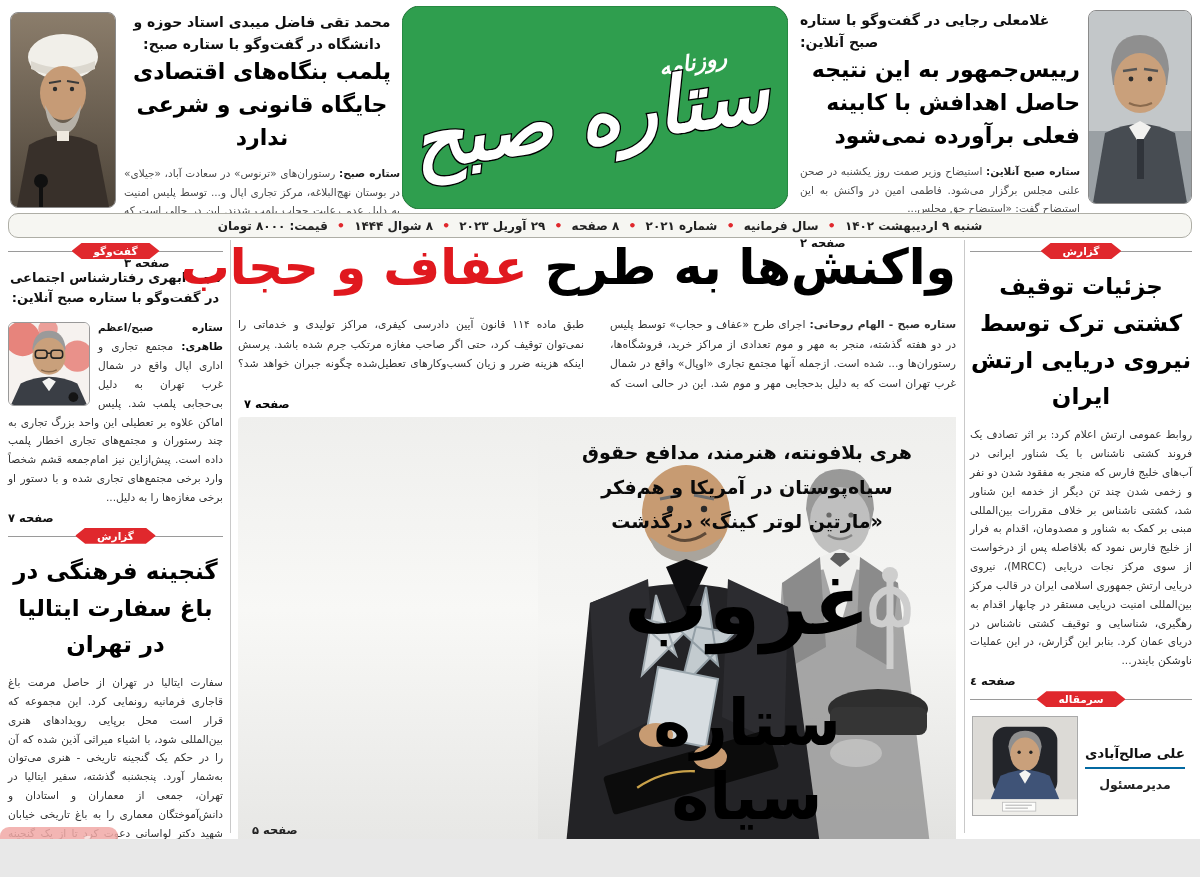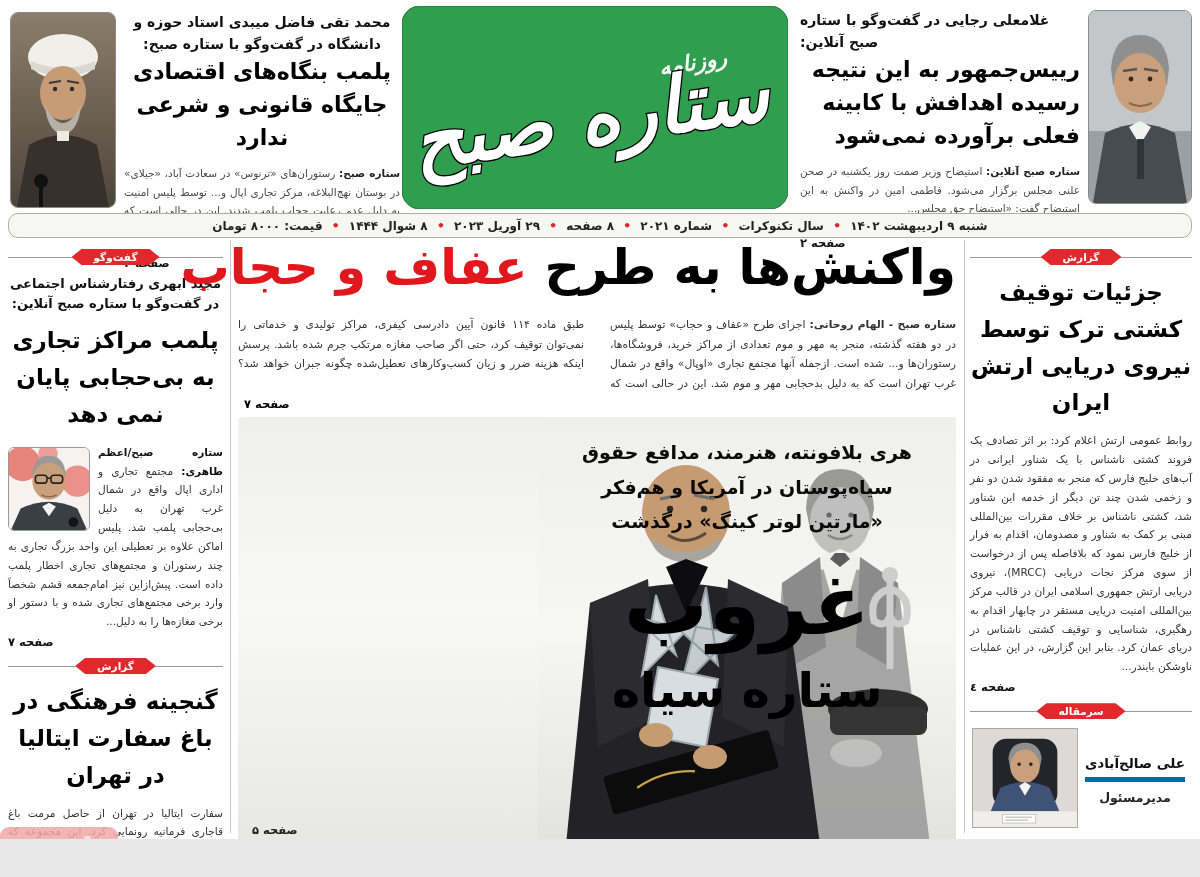--- a/index.html
+++ b/index.html
@@ -33,21 +33,21 @@
   .dateline { position:absolute; left:8px; top:213px; width:1184px; height:25px;
     background:#f6f6f2; border:1px solid #aeaea6; border-radius:10px;
     display:flex; align-items:center; justify-content:center; gap:9px;
     font-size:12px; font-weight:bold; color:#222; }
   .dateline .dot { color:#e0282d; font-size:13px; }
 
   
   .vrule { position:absolute; top:240px; bottom:6px; width:0; border-left:1px solid #c9c9c9; }
   .vrule.right { left:964px; } .vrule.left { left:230px; }
 
-  .sect { position:relative; height:18px; margin:8px 0 4px 0; }
+  .sect { position:relative; height:18px; margin:2px 0 4px 0; }
   .sect::before { content:""; position:absolute; left:0; right:0; top:9px; border-top:1px solid #9a9a9a; }
   .ribbon { position:absolute; left:50%; transform:translateX(-50%); top:1px;
     background:#e0282d; color:#fff; font-size:10.5px; font-weight:bold;
     padding:2px 22px; white-space:nowrap;
     clip-path:polygon(0 50%,10px 0,calc(100% - 10px) 0,100% 50%,calc(100% - 10px) 100%,10px 100%); }
 
   .col { position:absolute; top:240px; height:633px; }
   .col-left  { left:8px;  width:215px; }
   .col-right { left:970px; width:222px; }
 
@@ -55,41 +55,41 @@
   .col-headline { font-size:23px; font-weight:bold; color:#000; text-align:center; line-height:1.6; margin-top:8px; letter-spacing:-0.5px; }
   .col-body { font-size:10.6px; color:#333; text-align:justify; line-height:1.78; margin-top:10px; }
   .col-body b { color:#111; }
   .col .pageref { margin-top:4px; }
   .float-photo { float:left; width:82px; height:84px; margin:4px 8px 2px 0; display:block; }
   .float-photo svg { border:1px solid #999; border-radius:6px; display:block; }
 
   
   .author-row { display:flex; align-items:center; margin-top:8px; }
   .author-caption { flex:1; text-align:center; }
-  .author-name { font-size:13.5px; font-weight:bold; color:#111; padding-bottom:6px; border-bottom:5px solid #0369a1; display:inline-block; }
+  .author-name { font-size:13.5px; font-weight:bold; color:#111; padding-bottom:6px; border-bottom:2px solid #0369a1; display:inline-block; }
   .author-role { font-size:12.5px; font-weight:bold; color:#222; margin-top:8px; }
   .author-photo { width:108px; height:102px; }
   .author-photo svg { border:1px solid #aaa; display:block; }
 
   
   .center { position:absolute; left:238px; top:228px; width:718px; height:631px; }
   .main-headline { text-align:center; font-weight:bold; font-size:49px; letter-spacing:-1px;
     line-height:1.05; white-space:nowrap; padding-top:14px; }
   .main-headline .red { color:#e0181e; }
   .main-lede { margin-top:22px; font-size:10.8px; color:#333; line-height:1.8; text-align:justify;
     columns:2; column-gap:26px; height:78px; overflow:hidden; }
   .main-pageref { font-size:11.5px; font-weight:bold; text-align:left; margin-top:4px; padding-left:6px; }
 
   .feature { position:relative; margin-top:6px; height:428px;
     background:linear-gradient(180deg,#efefed 0%,#f8f8f6 45%,#e7e7e5 100%); border-radius:4px; }
   .feature-photo { position:absolute; top:0; left:300px; width:418px; height:428px; }
   .feature-text { position:absolute; top:18px; right:36px; width:346px; text-align:center; }
   .feature-kicker { font-size:19px; font-weight:bold; color:#0a0a0a; line-height:1.8; }
   .feature-title1 { font-size:84px; font-weight:bold; color:#000; margin-top:18px; letter-spacing:-2px; }
-  .feature-title2 { font-size:48px; font-weight:bold; color:#000; margin-top:8px; letter-spacing:-1px; }
+  .feature-title2 { font-size:64px; font-weight:bold; color:#000; margin-top:32px; letter-spacing:-1px; }
   .feature-pageref { position:absolute; left:14px; bottom:8px; font-size:11.5px; font-weight:bold; color:#222; }
 
   
   .jar { position:absolute; left:-8px; bottom:-2px; width:118px; height:48px;
     background:#f1a9a6; opacity:.85; border-radius:9px; }
   .jar::after { content:""; position:absolute; right:10px; bottom:-9px;
     border-width:10px 14px 0 0; border-style:solid; border-color:#f1a9a6 transparent transparent transparent; }
   .jar-word { display:block; text-align:right; font-size:33px; font-weight:bold; color:#f9dbd9; line-height:46px; }
   .jar-pageref { position:absolute; left:4px; bottom:2px; font-size:11.5px; font-weight:bold; color:#111; z-index:3; }
   .col-left { overflow:visible; }
@@ -149,51 +149,50 @@
           <circle cx="61" cy="68" r="2.4" fill="#2b2b2b"></circle>
         <path d="M34 60 L48 58 M55 58 L69 60" stroke="#555" stroke-width="2.4"></path>
         <path d="M40 92 Q51 98 63 92" stroke="#8a6a4d" stroke-width="2" fill="none"></path>
         <path d="M4 192 L16 122 Q51 104 86 122 L98 192 Z" fill="#474c52"></path>
         <path d="M40 116 L51 134 L62 116 L51 110 Z" fill="#f2f2f0"></path>
         <rect x="48" y="128" width="7" height="40" fill="#30343a"></rect>
       </svg>
     </div>
     <div class="tr-text">
       <div class="kicker">غلامعلی رجایی در گفت‌وگو با ستاره صبح آنلاین:</div>
-      <div class="block-headline">رییس‌جمهور به این نتیجه رسیده اهدافش با کابینه فعلی برآورده نمی‌شود</div>
+      <div class="block-headline">رییس‌جمهور به این نتیجه حاصل اهدافش با کابینه فعلی برآورده نمی‌شود</div>
       <div class="block-lede"><b>ستاره صبح آنلاین:</b> <span>استیضاح وزیر صمت روز یکشنبه در صحن علنی مجلس برگزار می‌شود. فاطمی امین در واکنش به این استیضاح گفت: «استیضاح حق مجلس...</span></div>
       <div class="pageref">صفحه ۲</div>
     </div>
   </div>
 
   <div class="dateline">
       <span>شنبه ۹ اردیبهشت ۱۴۰۲</span>
       <span class="dot">•</span>
-      <span>سال تکنوکرات</span>
+      <span>سال فرمانیه</span>
       <span class="dot">•</span>
       <span>شماره ۲۰۲۱</span>
       <span class="dot">•</span>
       <span>۸ صفحه</span>
       <span class="dot">•</span>
       <span>۲۹ آوریل ۲۰۲۳</span>
       <span class="dot">•</span>
       <span>۸ شوال ۱۴۴۴</span>
       <span class="dot">•</span>
       <span>قیمت: ۸۰۰۰ تومان</span>
     </div>
 
   <div class="vrule left"></div>
   <div class="vrule right"></div>
 
   <div class="col col-left">
     <div class="sect">
       <span class="ribbon">گفت‌وگو</span>
     </div>
     <div class="kicker">مجید ابهری رفتارشناس اجتماعی در گفت‌وگو با ستاره صبح آنلاین:</div>
-    <div class="col-headline">پلمب مراکز تجاری به بی‌حجابی پایان نمی دهد</div>
     <div class="col-body">
       <span class="float-photo">
         <svg width="82" height="84" viewBox="0 0 82 84">
           <rect width="82" height="84" fill="#f6f2ef"></rect>
           <circle cx="14" cy="16" r="18" fill="#e4685f" opacity="0.8"></circle>
           <circle cx="70" cy="34" r="16" fill="#e4685f" opacity="0.7"></circle>
           <circle cx="40" cy="6" r="10" fill="#e4685f" opacity="0.6"></circle>
           <path d="M24 26 Q26 8 41 8 Q56 8 58 26 L56 34 L26 34 Z" fill="#9a9a9a"></path>
           <ellipse cx="41" cy="34" rx="17" ry="19" fill="#c9a07b"></ellipse>
           <rect x="27" y="28" width="12" height="8" rx="3" fill="none" stroke="#222" stroke-width="1.6"></rect>

